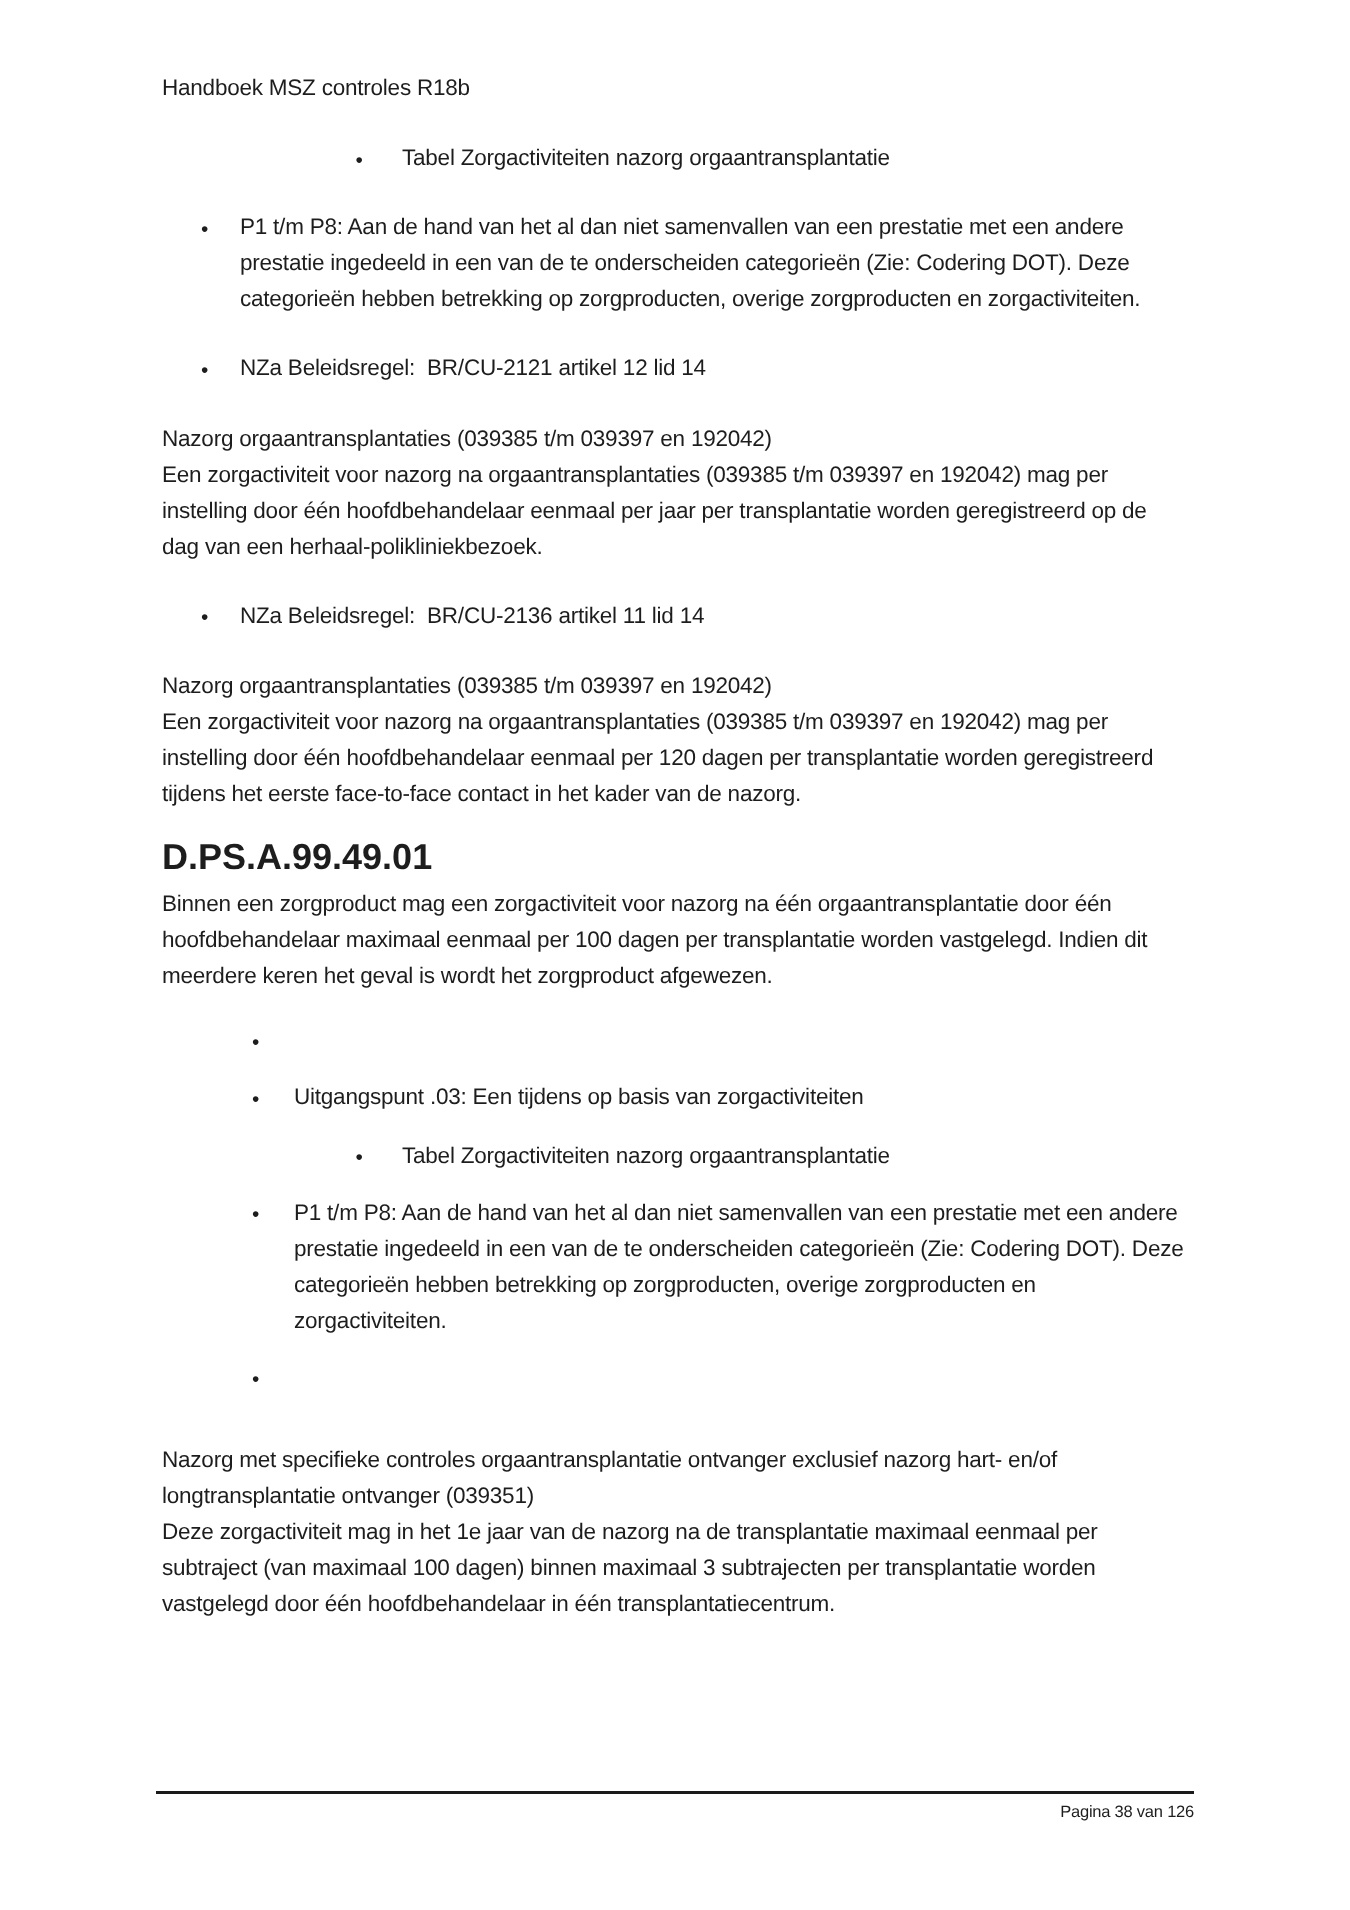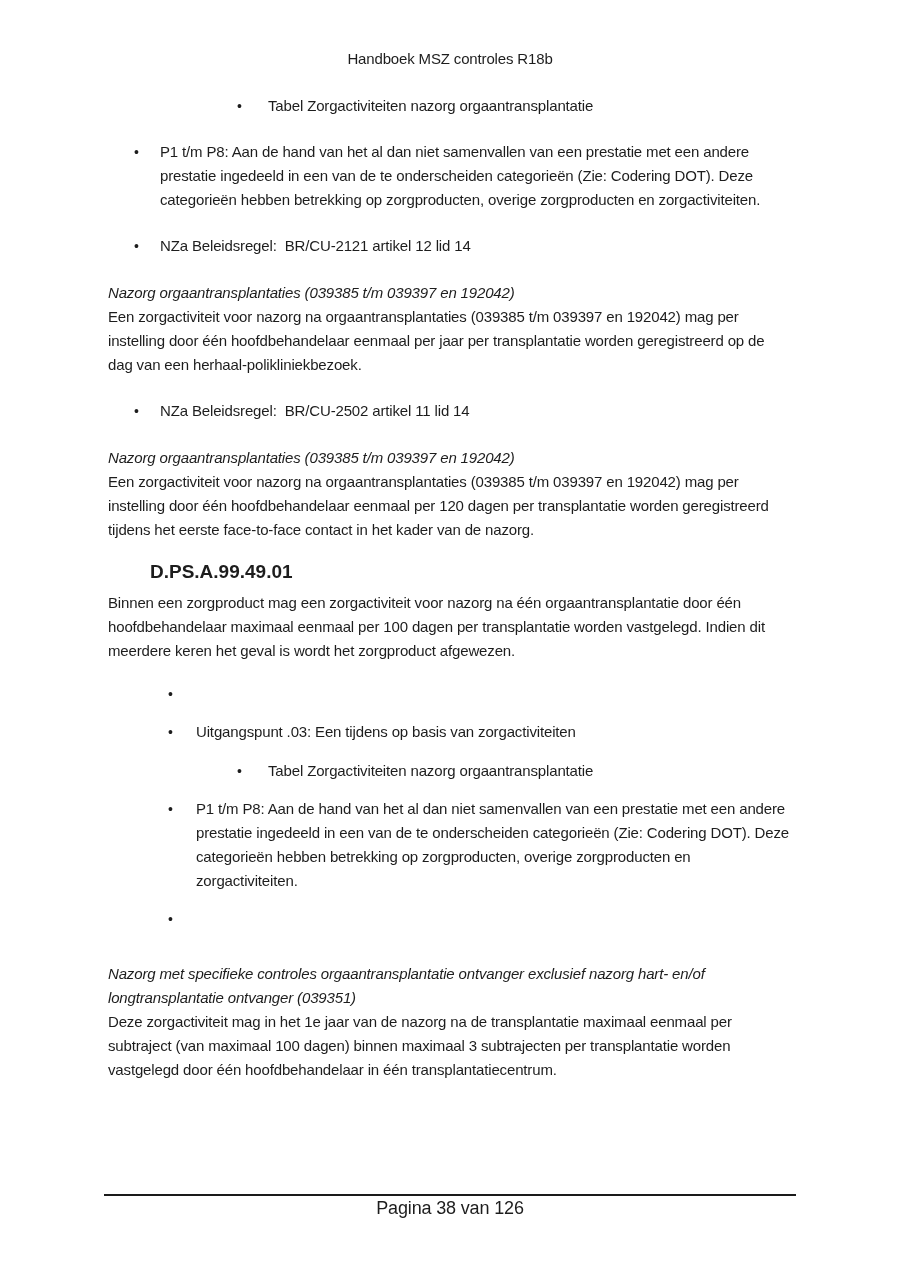--- a/index.html
+++ b/index.html
@@ -22,64 +22,61 @@
   .content {
     position: absolute;
     left: 108px;
     top: 48px;
     width: 684px;
   }
   .txt { white-space: pre-wrap; }
   .doc-header {
     font-size: 15px;
     line-height: 22px;
-    text-align: center;
   }
   .bullet {
     display: flex;
     align-items: flex-start;
   }
   .bullet .marker {
     flex: 0 0 auto;
     text-align: left;
     font-size: 14px;
   }
   .bullet .txt { flex: 1 1 auto; }
   
   .l1 { padding-left: 26px; }
   .l1 .marker { width: 26px; }
   .l2 { padding-left: 60px; }
   .l2 .marker { width: 28px; }
   .l3 { padding-left: 129px; }
   .l3 .marker { width: 31px; }
   .rule-heading {
-    font-style: italic;
   }
   .code-heading {
     font-weight: bold;
-    font-size: 19px;
+    font-size: 24px;
     line-height: 26px;
     letter-spacing: 0;
-    margin-left: 42px;
   }
   .para { }
   .footer {
     position: absolute;
     left: 104px;
     top: 1194px;
     width: 692px;
   }
   .footer-line {
     border-top: 2px solid #1a1a1a;
     height: 0;
   }
   .footer-text {
-    text-align: center;
+    text-align: right;
     padding-top: 1px;
-    font-size: 18px;
+    font-size: 11px;
     line-height: 22px;
   }
 </style>
 </head>
 <body>
 
 <div class="page">
   <div class="content">
 
     <div class="doc-header txt">Handboek MSZ controles R18b</div>
@@ -97,21 +94,21 @@
     <div class="bullet l1" style="margin-top:22px">
       <span class="marker">•</span>
       <span class="txt">NZa Beleidsregel:  BR/CU-2121 artikel 12 lid 14</span>
     </div>
 
     <div class="rule-heading txt" style="margin-top:23px">Nazorg orgaantransplantaties (039385 t/m 039397 en 192042)</div>
     <div class="para txt">Een zorgactiviteit voor nazorg na orgaantransplantaties (039385 t/m 039397 en 192042) mag per instelling door één hoofdbehandelaar eenmaal per jaar per transplantatie worden geregistreerd op de dag van een herhaal-polikliniekbezoek.</div>
 
     <div class="bullet l1" style="margin-top:22px">
       <span class="marker">•</span>
-      <span class="txt">NZa Beleidsregel:  BR/CU-2502 artikel 11 lid 14</span>
+      <span class="txt">NZa Beleidsregel:  BR/CU-2136 artikel 11 lid 14</span>
     </div>
 
     <div class="rule-heading txt" style="margin-top:23px">Nazorg orgaantransplantaties (039385 t/m 039397 en 192042)</div>
     <div class="para txt">Een zorgactiviteit voor nazorg na orgaantransplantaties (039385 t/m 039397 en 192042) mag per instelling door één hoofdbehandelaar eenmaal per 120 dagen per transplantatie worden geregistreerd tijdens het eerste face-to-face contact in het kader van de nazorg.</div>
 
     <div class="code-heading txt" style="margin-top:17px">D.PS.A.99.49.01</div>
     <div class="para txt" style="margin-top:6px">Binnen een zorgproduct mag een zorgactiviteit voor nazorg na één orgaantransplantatie door één hoofdbehandelaar maximaal eenmaal per 100 dagen per transplantatie worden vastgelegd. Indien dit meerdere keren het geval is wordt het zorgproduct afgewezen.</div>
 
 
     <div class="bullet l2" style="margin-top:19px">

